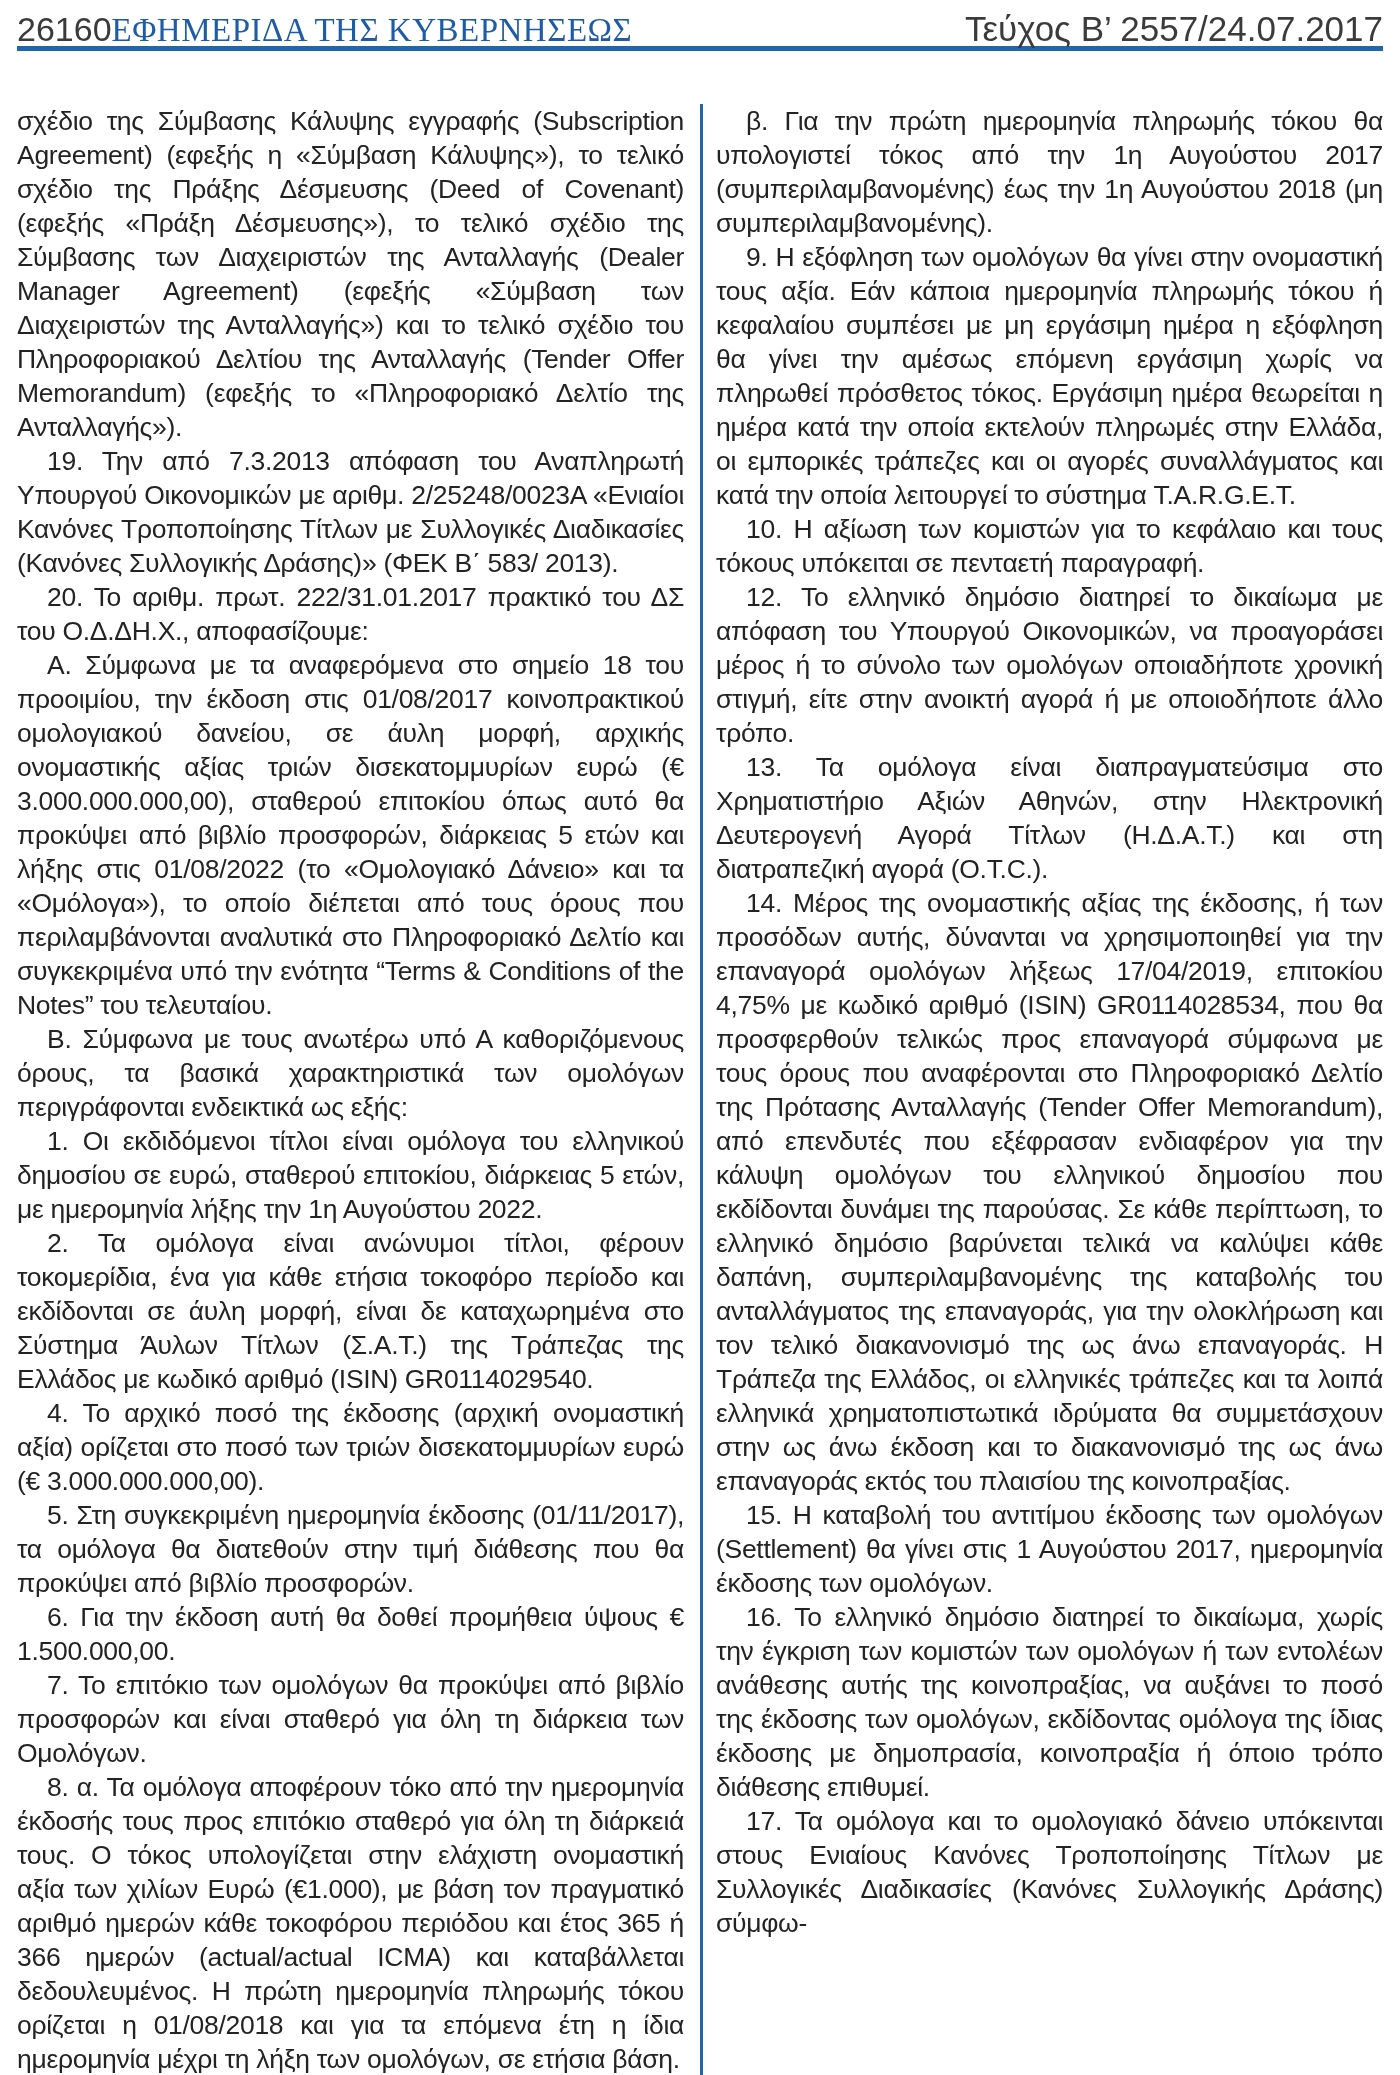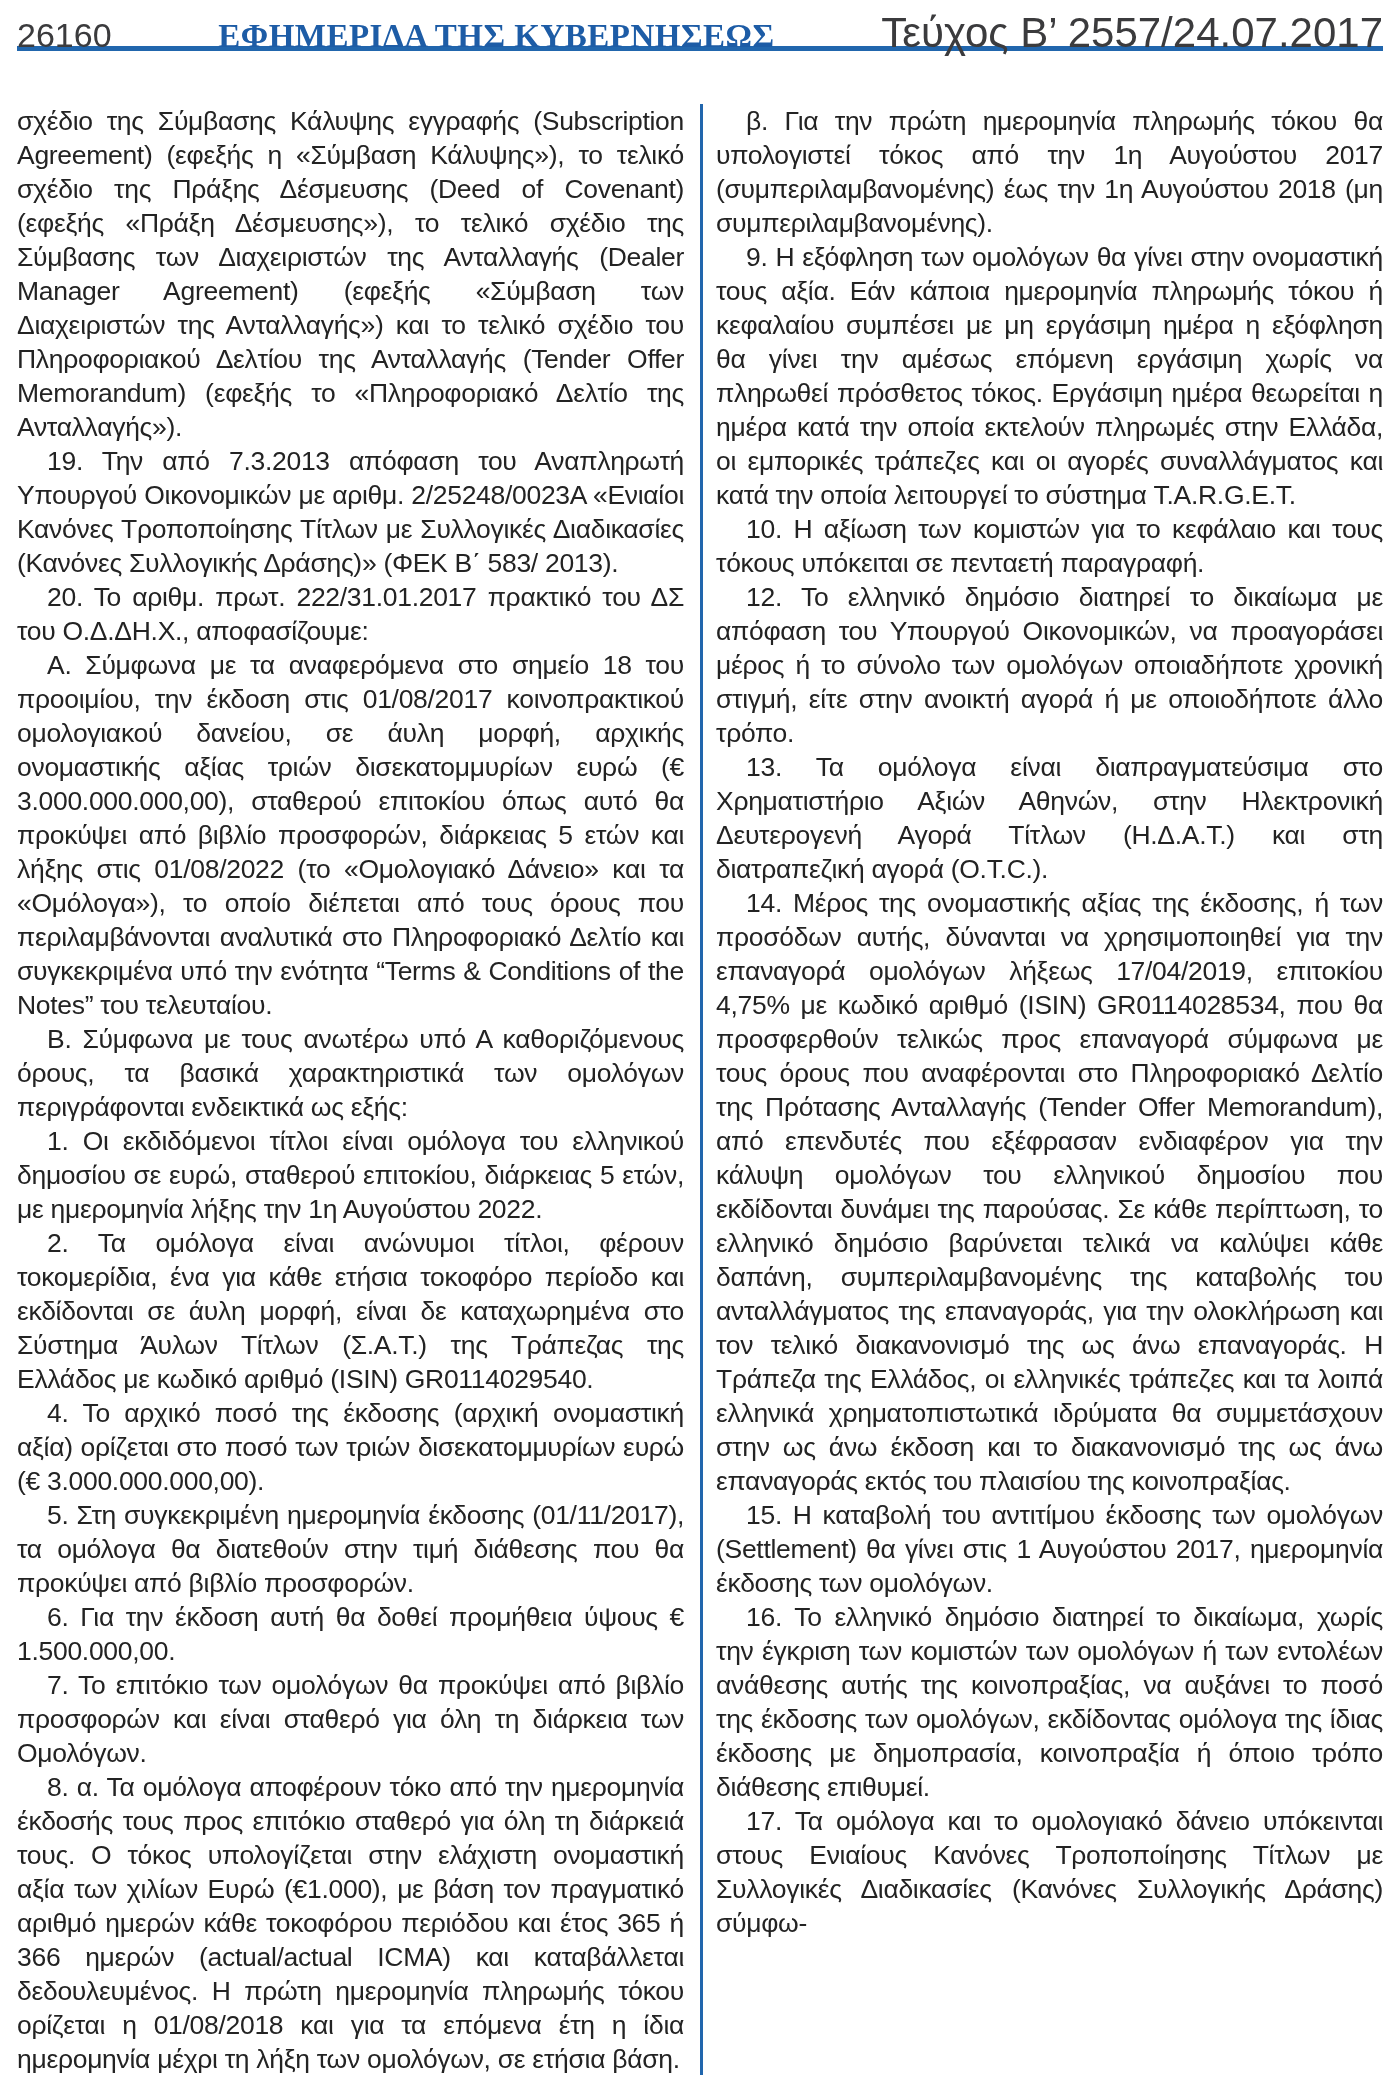--- a/index.html
+++ b/index.html
@@ -30,29 +30,28 @@
     height:44px;
   }
   .pagenum{
     font-size:34px;
     color:var(--muted-ink);
     letter-spacing:0px;
     flex:0 0 auto;
   }
   .gztitle{
     font-family:"Liberation Serif", serif;
-    font-weight:bold;
+    font-weight:normal;
     font-size:33px;
     color:var(--title-blue);
     letter-spacing:0.5px;
     flex:1 1 auto;
-    text-align:center;
   }
   .issue{
-    font-size:42px;
+    font-size:35px;
     color:var(--muted-ink);
     flex:0 0 auto;
   }
   .rule{
     height:5px;
     background:var(--accent);
     margin-top:2px;
   }
   main.content{
     display:flex;

